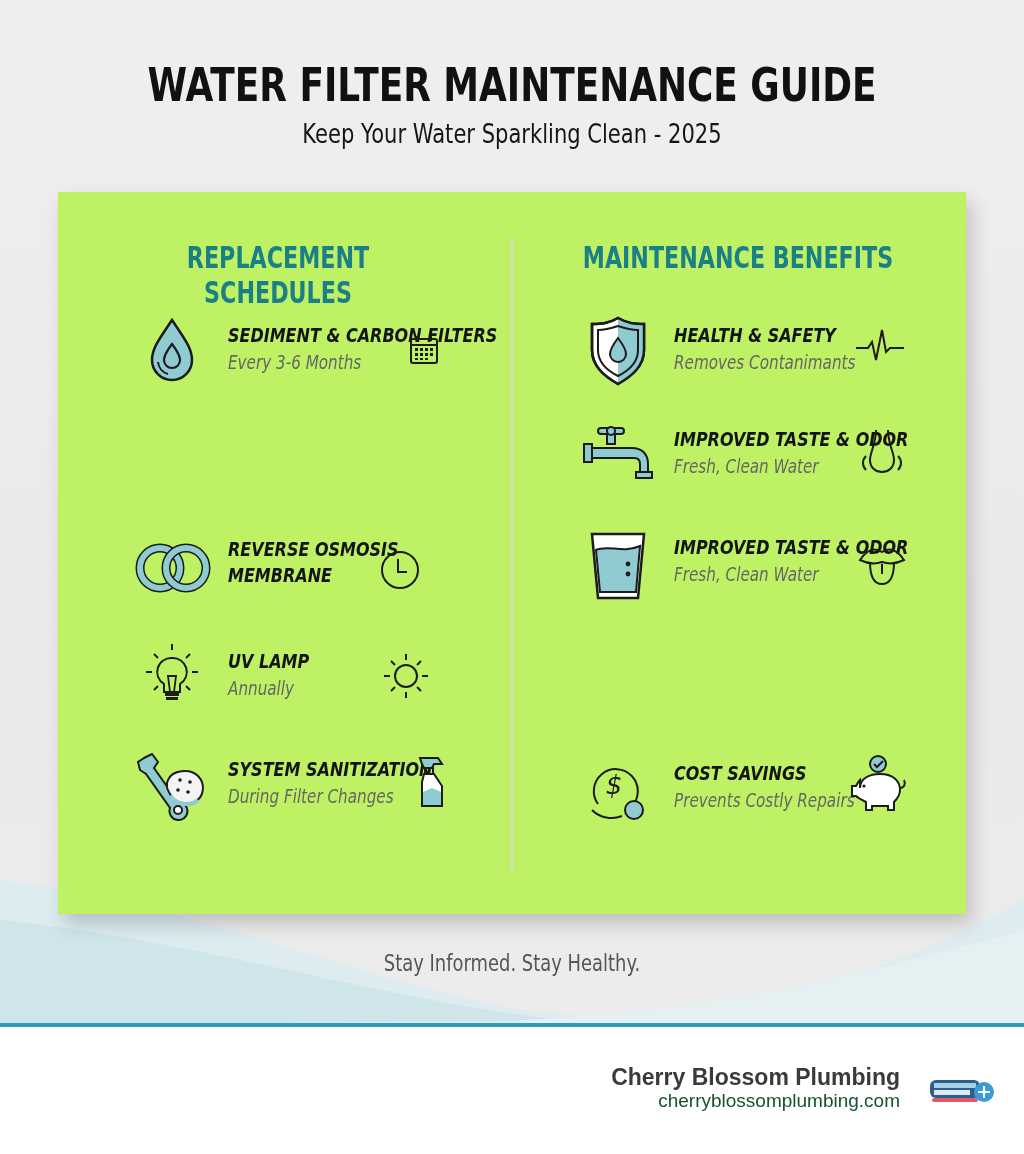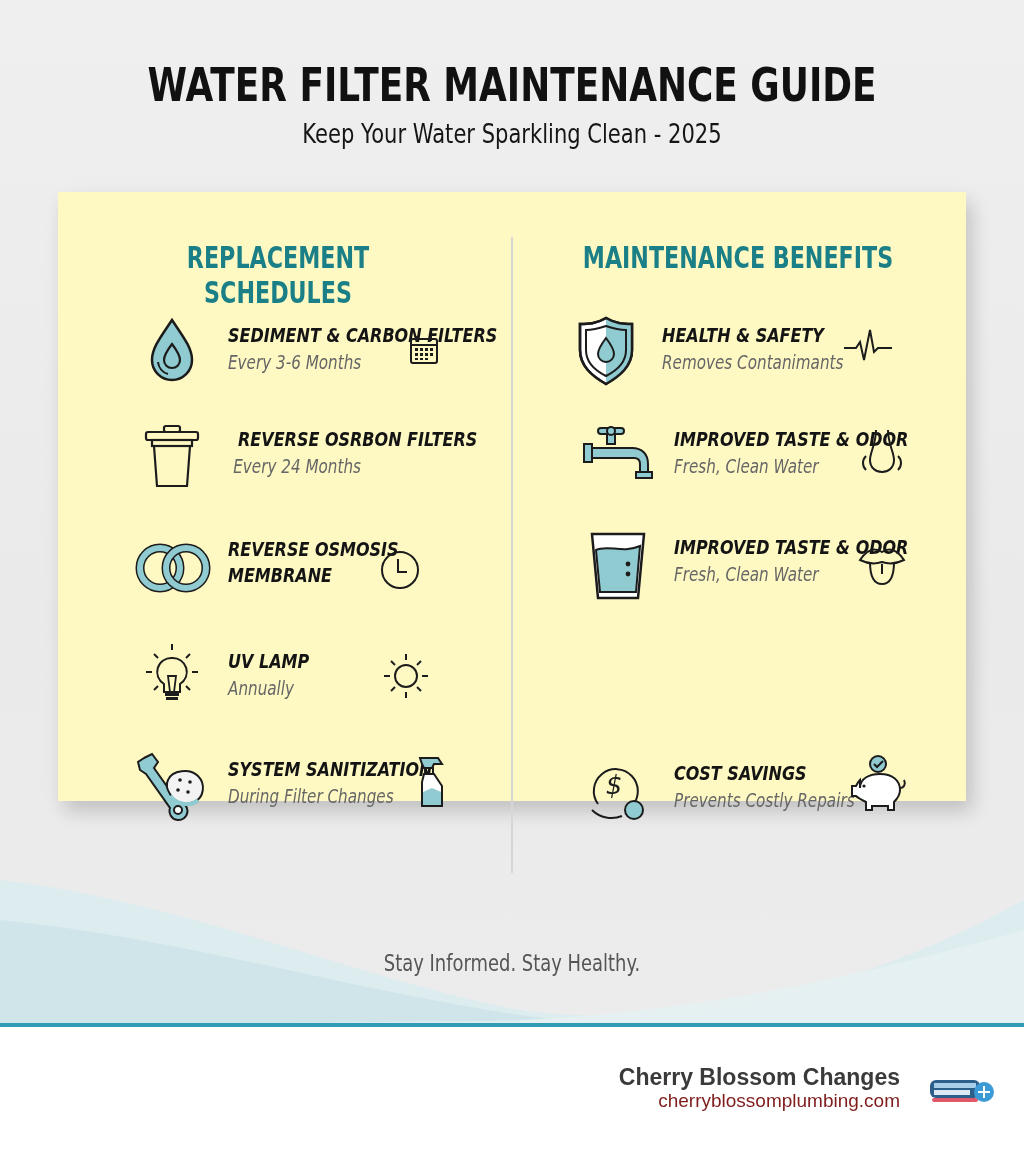--- a/index.html
+++ b/index.html
@@ -23,22 +23,22 @@
     position: absolute; left: 0; top: 58px; width: 1024px; text-align: center;
     font-family: "DejaVu Sans", sans-serif; font-weight: bold; font-size: 46px;
     letter-spacing: 0px; transform: scaleX(0.78); color: #111;
   }
   .subtitle {
     position: absolute; left: 0; top: 118px; width: 1024px; text-align: center;
     font-family: "DejaVu Sans", sans-serif; font-size: 27px; color: #151515;
     transform: scaleX(0.78);
   }
   .card {
-    position: absolute; left: 58px; top: 192px; width: 908px; height: 609px;
-    background: #fef9c3;
+    position: absolute; left: 58px; top: 192px; width: 908px; height: 722px;
+    background: #bef264;
     box-shadow: 6px 10px 18px rgba(0,0,0,0.18);
   }
   .divider { position: absolute; left: 453px; top: 45px; width: 2px; height: 636px; background: #d6d6d6; }
   .col-title {
     position: absolute; top: 48px; width: 420px; text-align: center;
     font-family: "DejaVu Sans", sans-serif; font-weight: bold; font-size: 30px;
     color: #1a7f86; transform: scaleX(0.74);
   }
   .col-title.left { left: 10px; }
   .col-title.right { left: 470px; }
@@ -59,21 +59,21 @@
     position: absolute; left: 0; top: 950px; width: 1024px; text-align: center;
     font-family: "DejaVu Sans", sans-serif; font-size: 23px; color: #555;
     transform: scaleX(0.78);
   }
   .brand-name {
     position: absolute; right: 124px; top: 1064px;
     font-family: "Liberation Sans", sans-serif; font-weight: bold; font-size: 23px; color: #3a3a3a;
   }
   .brand-url {
     position: absolute; right: 124px; top: 1090px;
-    font-family: "Liberation Sans", sans-serif; font-size: 19px; color: #7f1d1d;
+    font-family: "Liberation Sans", sans-serif; font-size: 19px; color: #14532d;
   }
   .brand-logo { position: absolute; left: 926px; top: 1072px; width: 72px; height: 36px; }
 </style>
 </head>
 <body>
 
 <div class="bg-top"></div>
 
 <svg class="waves" viewBox="0 0 1024 166" preserveAspectRatio="none">
   <path d="M0,20 C180,40 360,120 520,150 C700,175 880,120 1024,40 L1024,166 L0,166 Z" fill="#dcecef"></path>
@@ -118,34 +118,20 @@
             <rect x="19" y="21" width="3" height="3"></rect>
             <rect x="24" y="21" width="3" height="3"></rect>
             <rect x="9" y="26" width="3" height="2"></rect>
             <rect x="14" y="26" width="3" height="2"></rect>
             <rect x="19" y="26" width="3" height="2"></rect>
           </g>
         </svg>
     </div>
   </div>
 
-  <div class="row" style="left:74px; top:222px; width:340px;">
-    <div class="icon">
-      <svg viewBox="0 0 80 80">
-          <rect x="32" y="12" width="16" height="6" rx="2" fill="none" stroke="#1c1c1c" stroke-width="2.2"></rect>
-          <rect x="14" y="18" width="52" height="8" rx="2" fill="none" stroke="#1c1c1c" stroke-width="2.2"></rect>
-          <rect x="20" y="26" width="40" height="6" fill="none" stroke="#1c1c1c" stroke-width="2.2"></rect>
-          <path d="M22,32 L25,72 L55,72 L58,32" fill="none" stroke="#1c1c1c" stroke-width="2.2"></path>
-        </svg>
-    </div>
-    <div class="text" style="left:106px;">
-      <div class="label">REVERSE OSRBON FILTERS</div>
-      <div class="desc" style="margin-left:-6px;">Every 24 Months</div>
-    </div>
-  </div>
 
   <div class="row" style="left:74px; top:444px; width:340px;">
     <div class="icon">
       <svg viewBox="0 0 80 80">
           <path d="M40,22 A14,14 0 0 1 48,48 L48,56 L32,56 L32,48 A14,14 0 0 1 40,22 Z" fill="none" stroke="#1c1c1c" stroke-width="2"></path>
           <path d="M36,40 L44,40 L42,56 L38,56 Z" fill="none" stroke="#1c1c1c" stroke-width="1.8"></path>
           <rect x="33" y="57" width="14" height="3" fill="#1c1c1c"></rect>
           <rect x="34" y="61" width="12" height="3" fill="#1c1c1c"></rect>
           <g stroke="#1c1c1c" stroke-width="2">
             <line x1="40" y1="8" x2="40" y2="14"></line>
@@ -222,21 +208,21 @@
     <div class="side" style="left:282px; top:10px; width:36px; height:56px;">
       <svg viewBox="0 0 36 56" style="width:36px;height:56px;">
           <path d="M6,4 L24,4 L28,10 L20,10 L18,14 L10,14 L8,10 Z" fill="#8fcbd0" stroke="#1c1c1c" stroke-width="2"></path>
           <rect x="11" y="14" width="8" height="6" fill="none" stroke="#1c1c1c" stroke-width="2"></rect>
           <path d="M10,20 L20,20 L28,32 L28,52 L8,52 L8,28 Z" fill="#fff" stroke="#1c1c1c" stroke-width="2"></path>
           <path d="M9,38 L18,34 L27,38 L27,51 L9,51 Z" fill="#8fcbd0"></path>
         </svg>
     </div>
   </div>
 
-  <div class="row" style="left:508px; top:118px; width:360px;">
+  <div class="row" style="left:520px; top:118px; width:360px;">
     <div class="icon">
       <svg viewBox="0 0 80 80">
           <path d="M40,8 C50,14 58,14 66,14 L66,40 C66,56 54,66 40,74 C26,66 14,56 14,40 L14,14 C22,14 30,14 40,8 Z" fill="#fff" stroke="#1c1c1c" stroke-width="2.5"></path>
           <path d="M40,8 C50,14 58,14 66,14 L66,40 C66,56 54,66 40,74 Z" fill="#8fcbd0"></path>
           <path d="M40,8 C50,14 58,14 66,14 L66,40 C66,56 54,66 40,74 C26,66 14,56 14,40 L14,14 C22,14 30,14 40,8 Z" fill="none" stroke="#1c1c1c" stroke-width="2.5"></path>
           <path d="M40,16 C46,18 54,20 60,20 L60,40 C60,52 52,60 40,66 C28,60 20,52 20,40 L20,20 C26,20 34,18 40,16 Z" fill="none" stroke="#1c1c1c" stroke-width="2"></path>
           <path d="M40,28 C46,36 48,40 48,44 A8,8 0 0 1 32,44 C32,40 34,36 40,28 Z" fill="#8fcbd0" stroke="#1c1c1c" stroke-width="2"></path>
         </svg>
     </div>
     <div class="text">
@@ -320,21 +306,21 @@
           <circle cx="16" cy="34" r="1.6" fill="#1c1c1c"></circle>
           <path d="M52,36 C56,36 58,32 56,28" fill="none" stroke="#1c1c1c" stroke-width="2"></path>
         </svg>
     </div>
   </div>
 </div>
 
 <div class="tagline">Stay Informed. Stay Healthy.</div>
 
 <div class="footer"></div>
-<div class="brand-name">Cherry Blossom Changes</div>
+<div class="brand-name">Cherry Blossom Plumbing</div>
 <div class="brand-url">cherryblossomplumbing.com</div>
 <div class="brand-logo">
   <svg viewBox="0 0 72 36" style="width:72px;height:36px;">
     <rect x="4" y="8" width="50" height="18" rx="6" fill="#2c5f8a"></rect>
     <rect x="8" y="11" width="42" height="5" fill="#a9cfe8"></rect>
     <rect x="8" y="18" width="36" height="5" fill="#dbeaf5"></rect>
     <rect x="6" y="26" width="46" height="4" rx="2" fill="#e0586a"></rect>
     <circle cx="58" cy="20" r="10" fill="#3b9bd6"></circle>
     <path d="M58,14 L58,26 M52,20 L64,20" stroke="#ffffff" stroke-width="2"></path>
   </svg>

